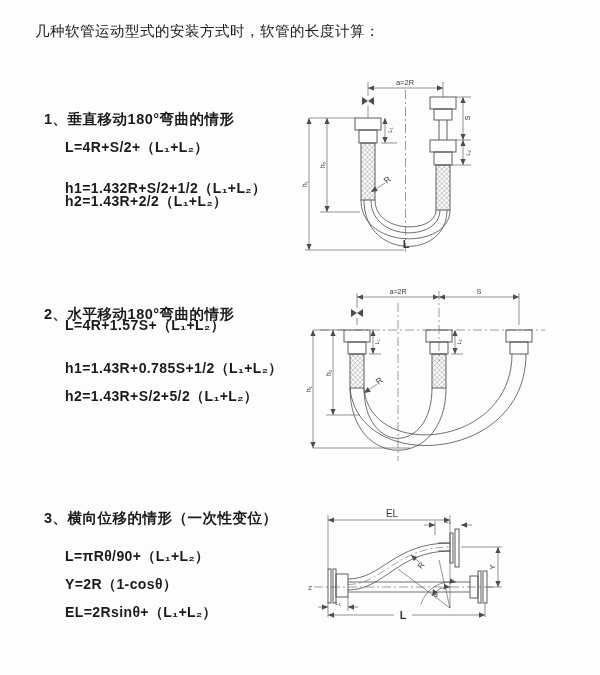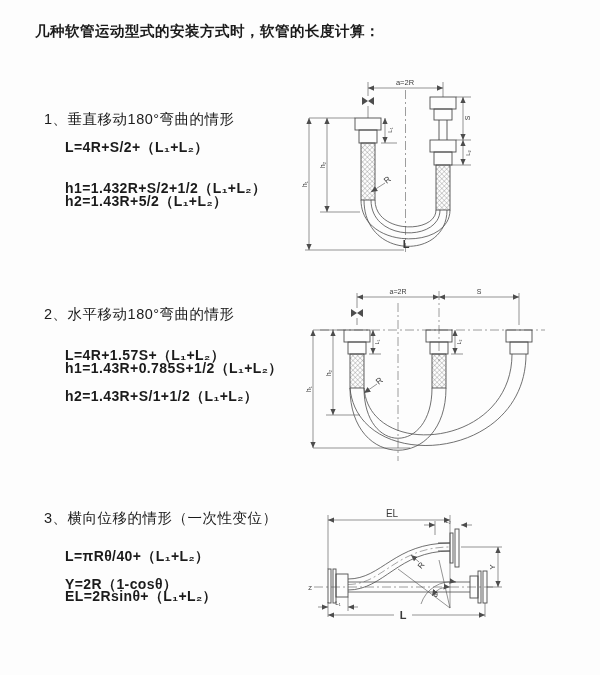--- a/index.html
+++ b/index.html
@@ -4,56 +4,56 @@
 <style>
   html,body{margin:0;padding:0;}
   body{
     width:600px;height:675px;position:relative;
     background:#fdfdfd;overflow:hidden;
     font-family:"Liberation Sans","DejaVu Sans",sans-serif;
     color:#1b1b1b;
   }
   .page-title{
     position:absolute;left:35px;top:22px;
-    font-size:14.5px;font-weight:bold;letter-spacing:.5px;
+    font-size:14.5px;font-weight:normal;letter-spacing:.5px;
   }
   .sec-heading{
     position:absolute;left:44px;
-    font-size:14.5px;font-weight:normal;letter-spacing:.5px;
+    font-size:14.5px;font-weight:bold;letter-spacing:.5px;
   }
   .formula{
     position:absolute;left:65px;
     font-size:14px;font-weight:bold;letter-spacing:.4px;
     white-space:nowrap;
   }
   svg.diagram{position:absolute;}
   svg text{
     font-family:"Liberation Sans","DejaVu Sans",sans-serif;
     fill:#3a3a3a;stroke:none;
   }
 </style>
 </head>
 <body>
 
 <div class="page-title">几种软管运动型式的安装方式时，软管的长度计算：</div>
 
 <div class="sec-heading" style="top:110px">1、垂直移动180°弯曲的情形</div>
 <div class="formula" style="top:139px">L=4R+S/2+（L₁+L₂）</div>
 <div class="formula" style="top:180px">h1=1.432R+S/2+1/2（L₁+L₂）</div>
-<div class="formula" style="top:193px">h2=1.43R+5/2（L₁+L₂）</div>
+<div class="formula" style="top:193px">h2=1.43R+2/2（L₁+L₂）</div>
 
 <div class="sec-heading" style="top:305px">2、水平移动180°弯曲的情形</div>
-<div class="formula" style="top:347px">L=4R+1.57S+（L₁+L₂）</div>
+<div class="formula" style="top:317px">L=4R+1.57S+（L₁+L₂）</div>
 <div class="formula" style="top:360px">h1=1.43R+0.785S+1/2（L₁+L₂）</div>
-<div class="formula" style="top:388px">h2=1.43R+S/1+1/2（L₁+L₂）</div>
+<div class="formula" style="top:388px">h2=1.43R+S/2+5/2（L₁+L₂）</div>
 
 <div class="sec-heading" style="top:509px">3、横向位移的情形（一次性变位）</div>
-<div class="formula" style="top:548px">L=πRθ/40+（L₁+L₂）</div>
+<div class="formula" style="top:548px">L=πRθ/90+（L₁+L₂）</div>
 <div class="formula" style="top:576px">Y=2R（1-cosθ）</div>
-<div class="formula" style="top:588px">EL=2Rsinθ+（L₁+L₂）</div>
+<div class="formula" style="top:604px">EL=2Rsinθ+（L₁+L₂）</div>
 
 <svg class="diagram" style="left:300px;top:70px" width="280" height="195" viewBox="0 0 280 195">
   <defs>
     <marker id="arr1" viewBox="0 0 10 10" refX="8" refY="5" markerWidth="8" markerHeight="8" orient="auto-start-reverse" markerUnits="userSpaceOnUse">
       <path d="M0,1.5 L8,5 L0,8.5 Z" fill="#4d4d4d"></path>
     </marker>
     <pattern id="hx1" width="3.4" height="3.4" patternUnits="userSpaceOnUse" patternTransform="rotate(45)">
       <line x1="0" y1="0" x2="0" y2="3.4" stroke="#7a7a7a" stroke-width="0.6"></line>
       <line x1="0" y1="0" x2="3.4" y2="0" stroke="#7a7a7a" stroke-width="0.6"></line>
     </pattern>

